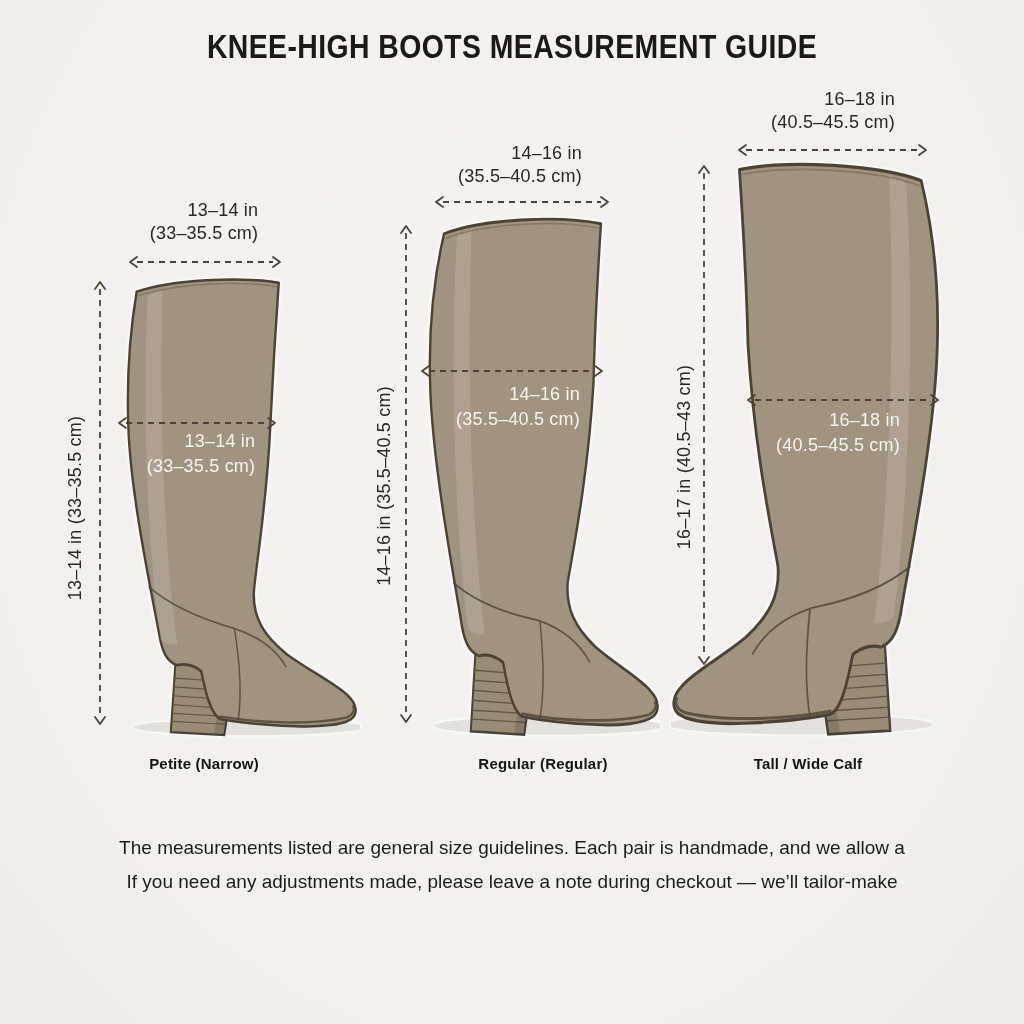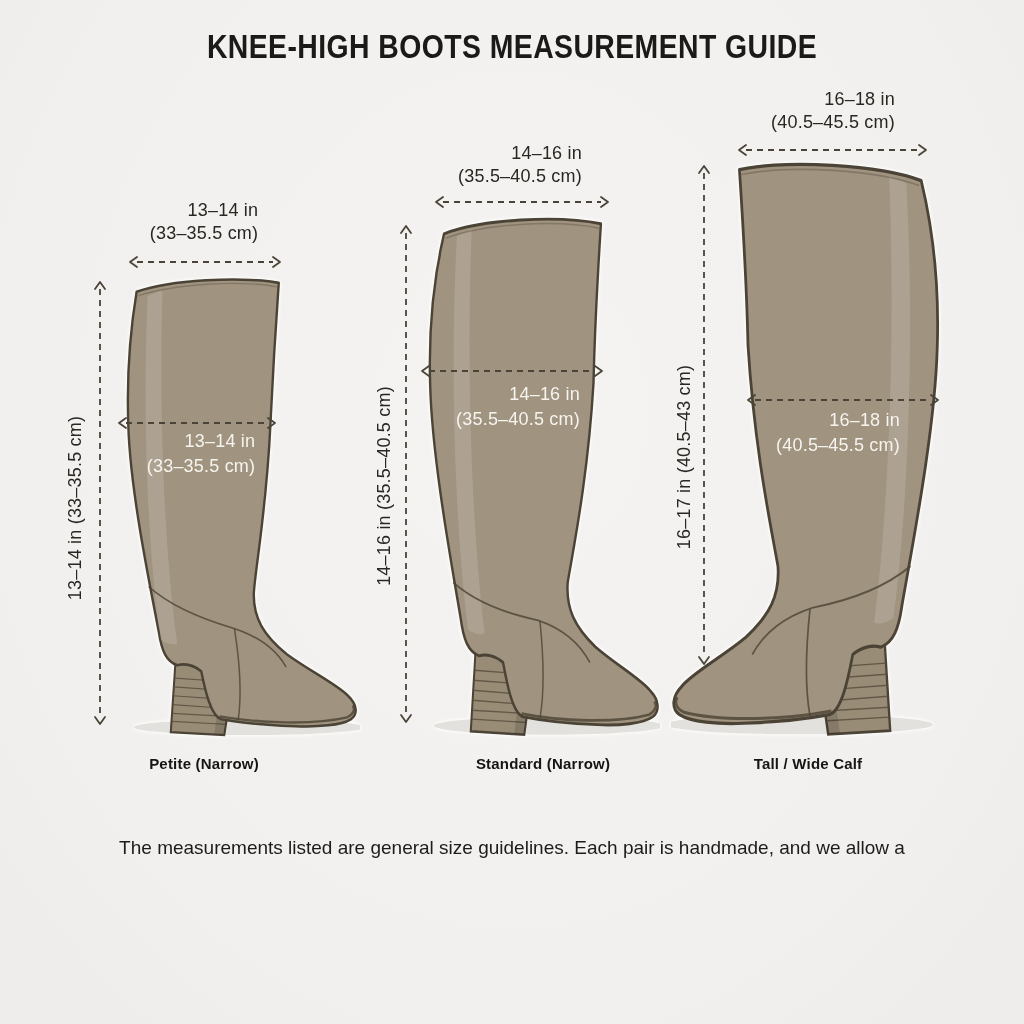--- a/index.html
+++ b/index.html
@@ -128,21 +128,21 @@
   <div class="vlabel" style="left:384px;top:486px">14–16 in (35.5–40.5 cm)</div>
   <svg class="arrow" style="left:420px;top:364px" width="184" height="14">
     <line x1="9" y1="7" x2="175" y2="7"></line>
       <polyline points="9,2 2,7 9,12"></polyline>
       <polyline points="175,2 182,7 175,12"></polyline>
   </svg>
   <div class="meas on-boot" style="left:518px;top:382px">
     <div>14–16 in</div>
     <div>(35.5–40.5 cm)</div>
   </div>
-  <div class="boot-name" style="left:543px">Standard (Narrow)</div>
+  <div class="boot-name" style="left:543px">Regular (Regular)</div>
 
   <div class="meas" style="left:833px;top:88px">
     <div>16–18 in</div>
     <div>(40.5–45.5 cm)</div>
   </div>
   <svg class="arrow" style="left:737px;top:143px" width="191" height="14">
     <line x1="9" y1="7" x2="182" y2="7"></line>
       <polyline points="9,2 2,7 9,12"></polyline>
       <polyline points="182,2 189,7 182,12"></polyline>
   </svg>
@@ -158,15 +158,16 @@
       <polyline points="185,2 192,7 185,12"></polyline>
   </svg>
   <div class="meas on-boot" style="left:838px;top:408px">
     <div>16–18 in</div>
     <div>(40.5–45.5 cm)</div>
   </div>
   <div class="boot-name" style="left:808px">Tall / Wide Calf</div>
 
   <div class="footer">
     <div>The measurements listed are general size guidelines. Each pair is handmade, and we allow a</div>
+    <div>If you need any adjustments made, please leave a note during checkout — we’ll tailor-make</div>
   </div>
 
 </div>
 
 </body></html>

